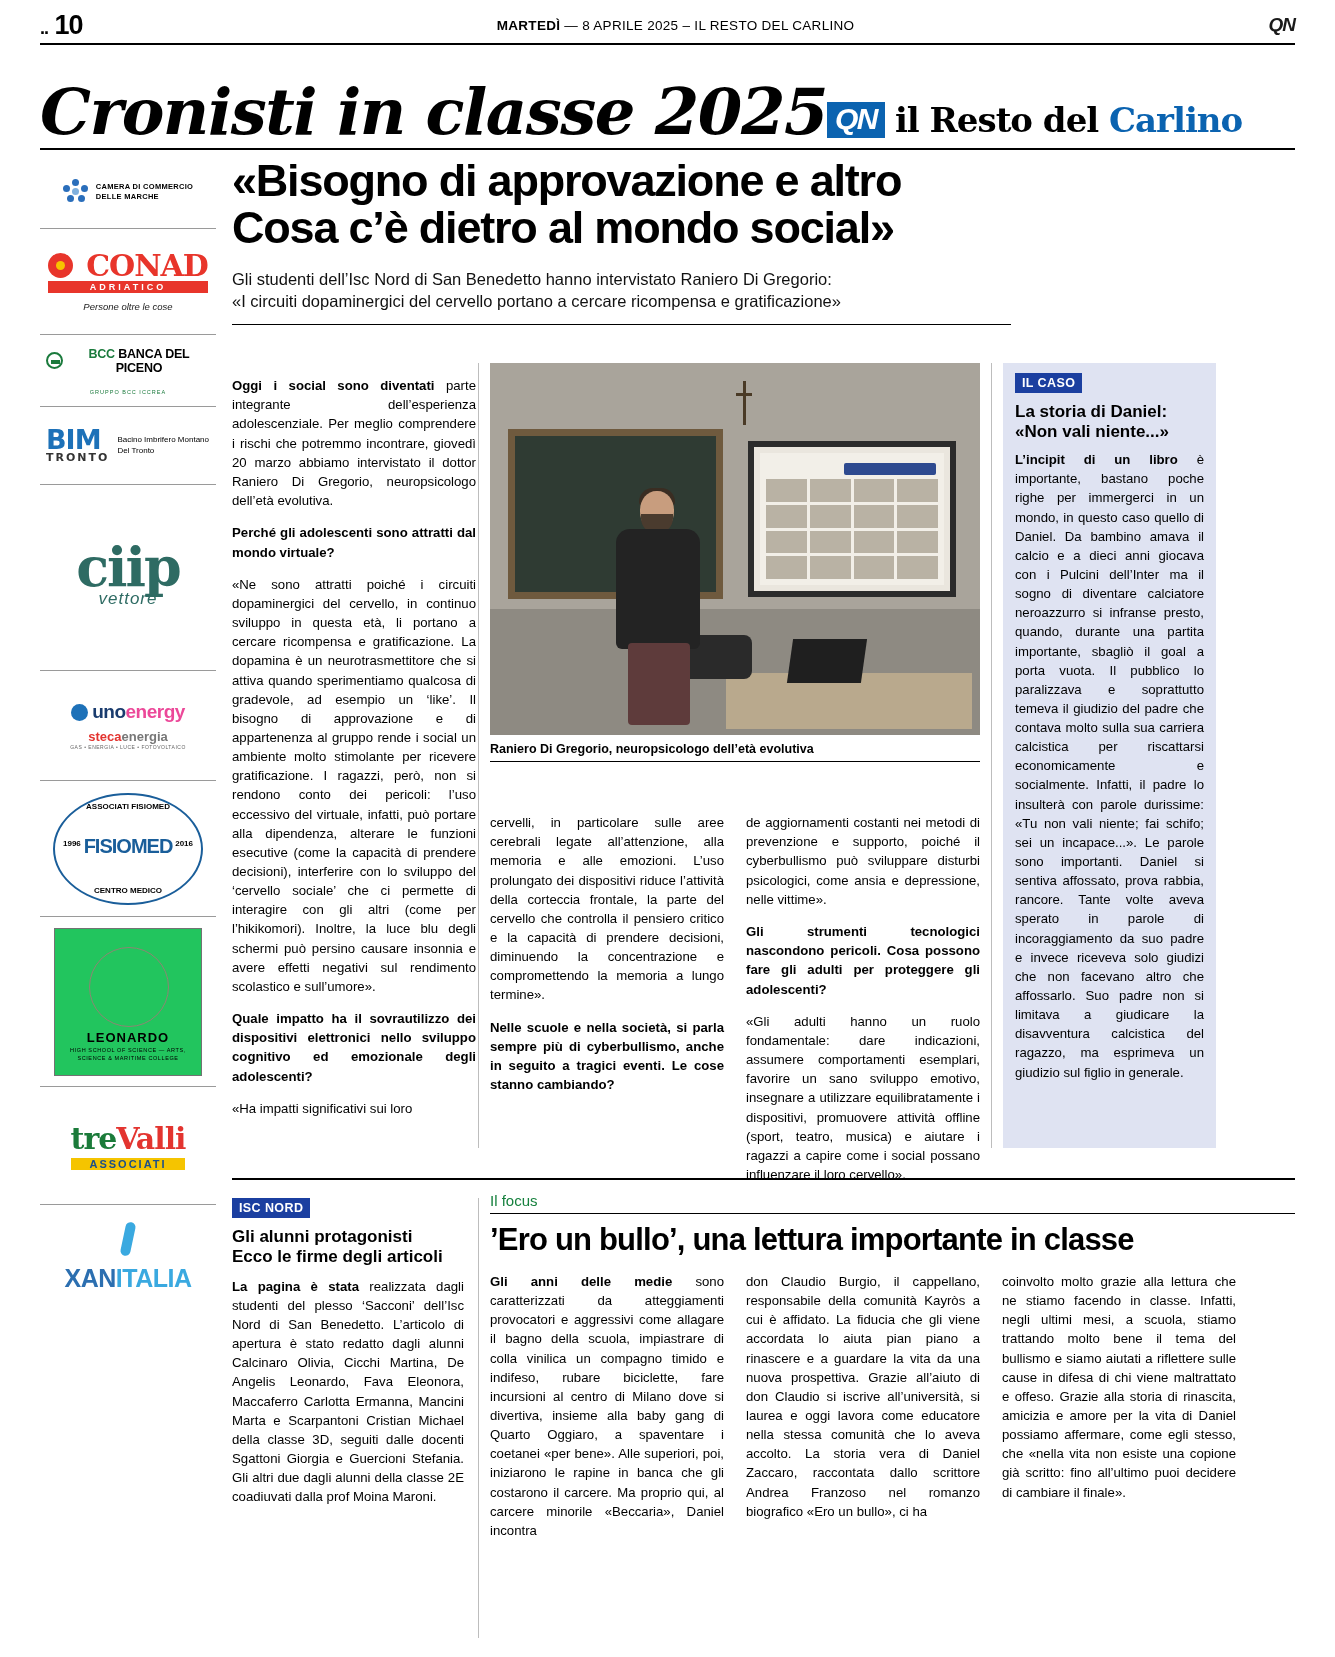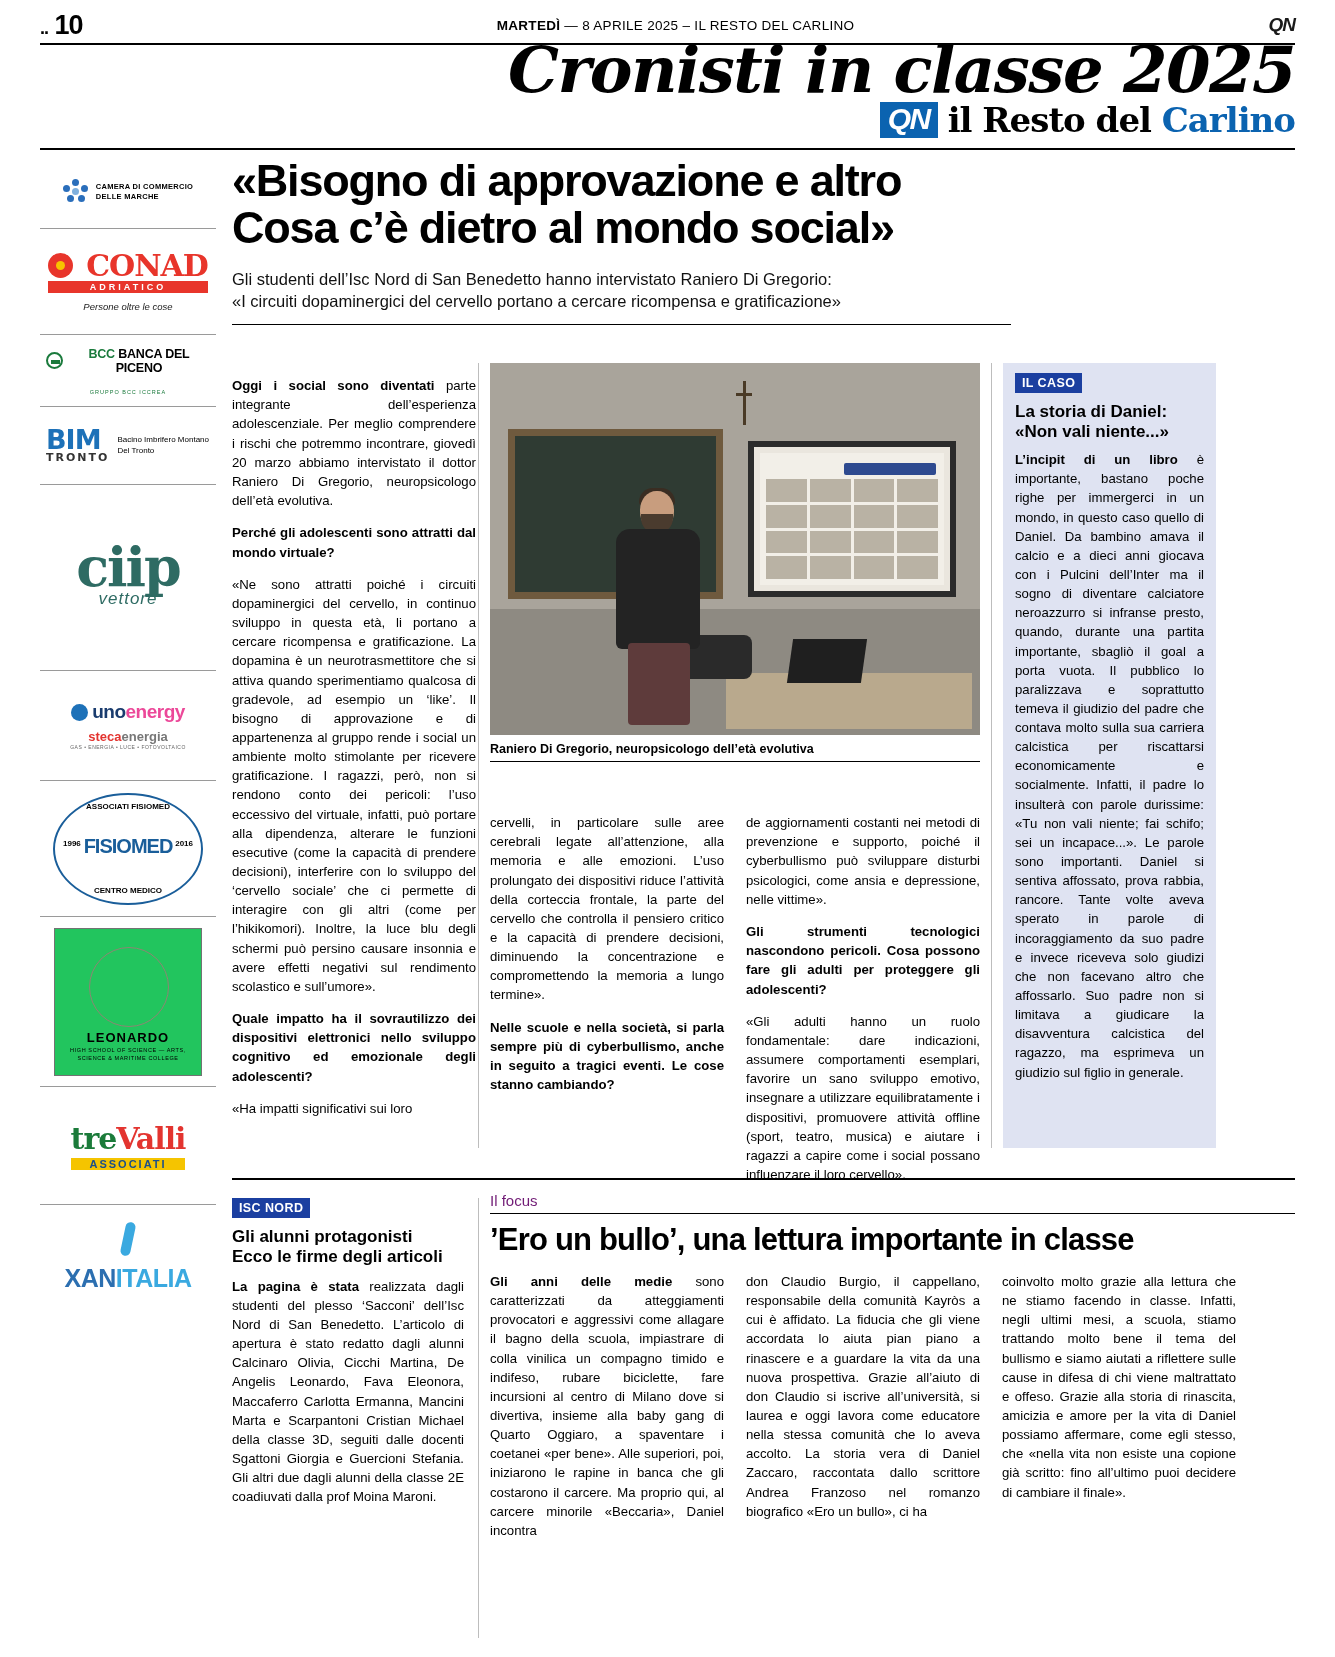--- a/index.html
+++ b/index.html
@@ -35,21 +35,21 @@
     color: #1a1a1a; letter-spacing: -1px;
   }
   .rule-top {
     position: absolute; left: 40px; top: 43px; width: 1255px;
     border-top: 2px solid #000;
   }
 
   
   .masthead {
     position: absolute; left: 40px; top: 52px; width: 1255px; height: 92px;
-    display: flex; align-items: flex-end; justify-content: flex-end; flex-direction: column;
+    display: flex; align-items: flex-end; justify-content: flex-start;
   }
   .masthead-title {
     font-family: "DejaVu Serif", serif;
     font-size: 64px; font-style: italic; font-weight: bold;
     letter-spacing: -1.5px;
     line-height: 1;
     white-space: nowrap;
   }
   .masthead-brand { display: flex; align-items: center; gap: 10px; padding-bottom: 6px;}
   .qn-box {
@@ -281,21 +281,21 @@
   }
 
   
   .isc-box {
     position: absolute; left: 232px; top: 1198px; width: 232px;
   }
   .isc-title { font-size: 17px; font-weight: bold; line-height: 1.2; margin: 9px 0 9px 0;}
   .isc-body { font-size: 13.2px; line-height: 1.45; text-align: justify; }
 
   .focus-wrap { position: absolute; left: 490px; top: 1192px; width: 805px; }
-  .focus-kicker { font-size: 15px; color: #701a75; margin-bottom: 4px; }
+  .focus-kicker { font-size: 15px; color: #15803d; margin-bottom: 4px; }
   .focus-rule { border-top: 1px solid #000; width: 805px; margin-bottom: 8px;}
   .focus-title {
     font-size: 31px; font-weight: bold; letter-spacing: -.8px; margin-bottom: 14px;
   }
   .focus-cols {
     display: grid; grid-template-columns: 234px 234px 234px; column-gap: 22px;
     font-size: 13.2px; line-height: 1.45; text-align: justify;
   }
   .vline {
     position: absolute; background: #000; width: 1px;

